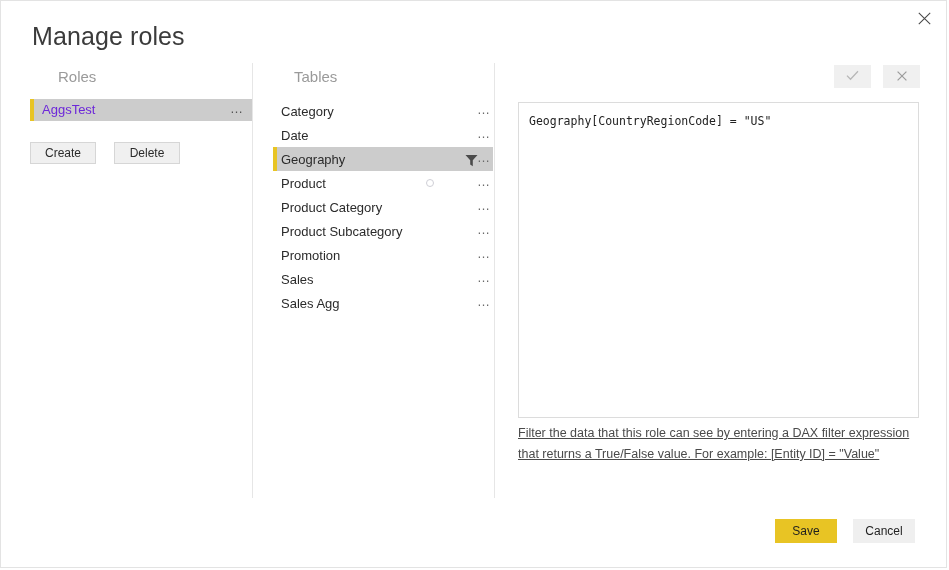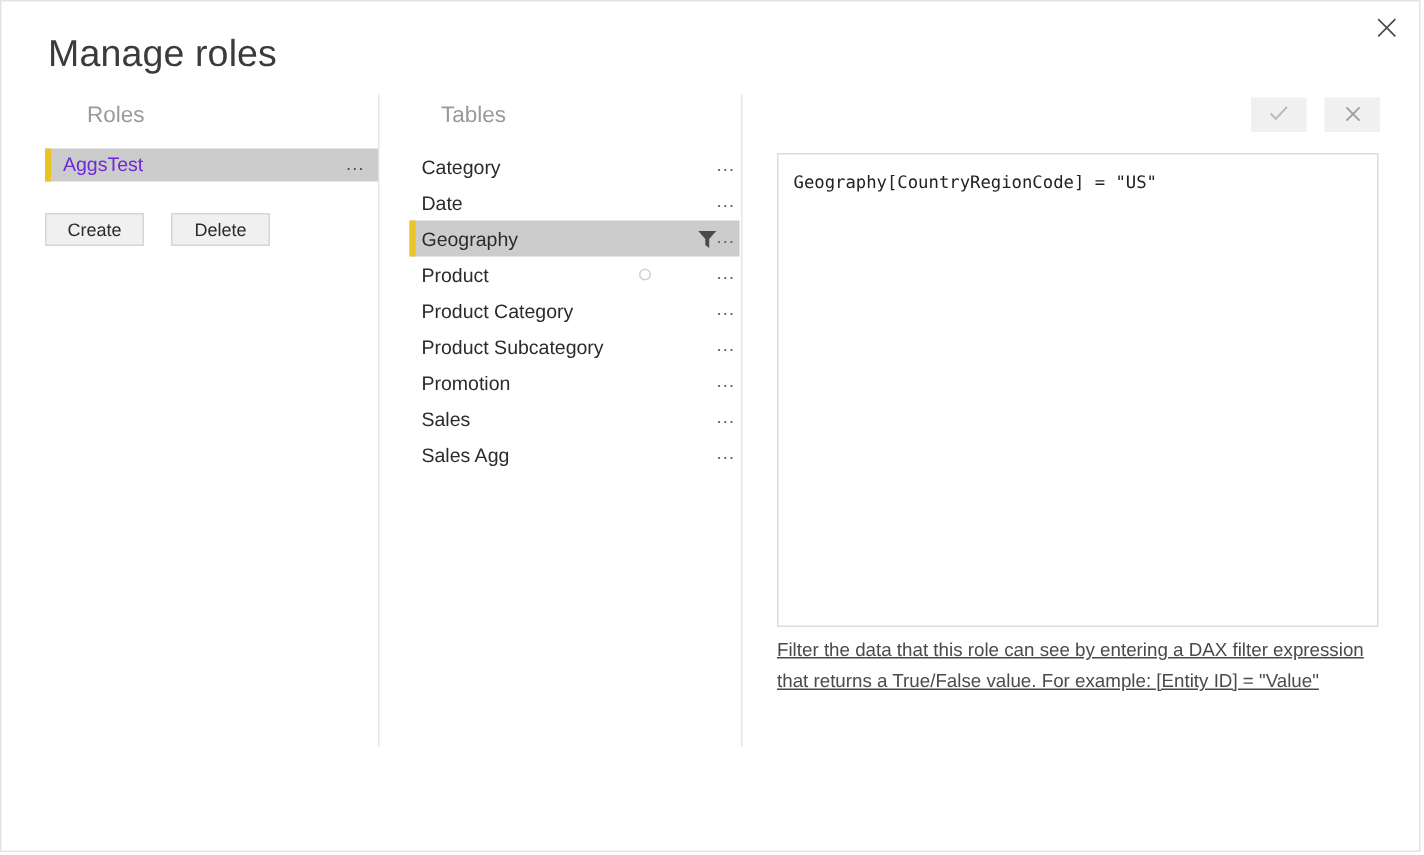--- a/index.html
+++ b/index.html
@@ -408,14 +408,18 @@
 
   <div class="dax-box">
     <textarea class="dax-text" spellcheck="false" placeholder="" style="">Geography[CountryRegionCode] = "US"</textarea>
   </div>
 
   <div class="dax-help">
     <div>Filter the data that this role can see by entering a DAX filter expression</div>
     <div>that returns a True/False value. For example: [Entity ID] = "Value"</div>
   </div>
 
+  <div class="footer">
+    <button class="btn-save">Save</button>
+    <button class="btn-cancel">Cancel</button>
+  </div>
 
 </div>
 
 </body></html>

